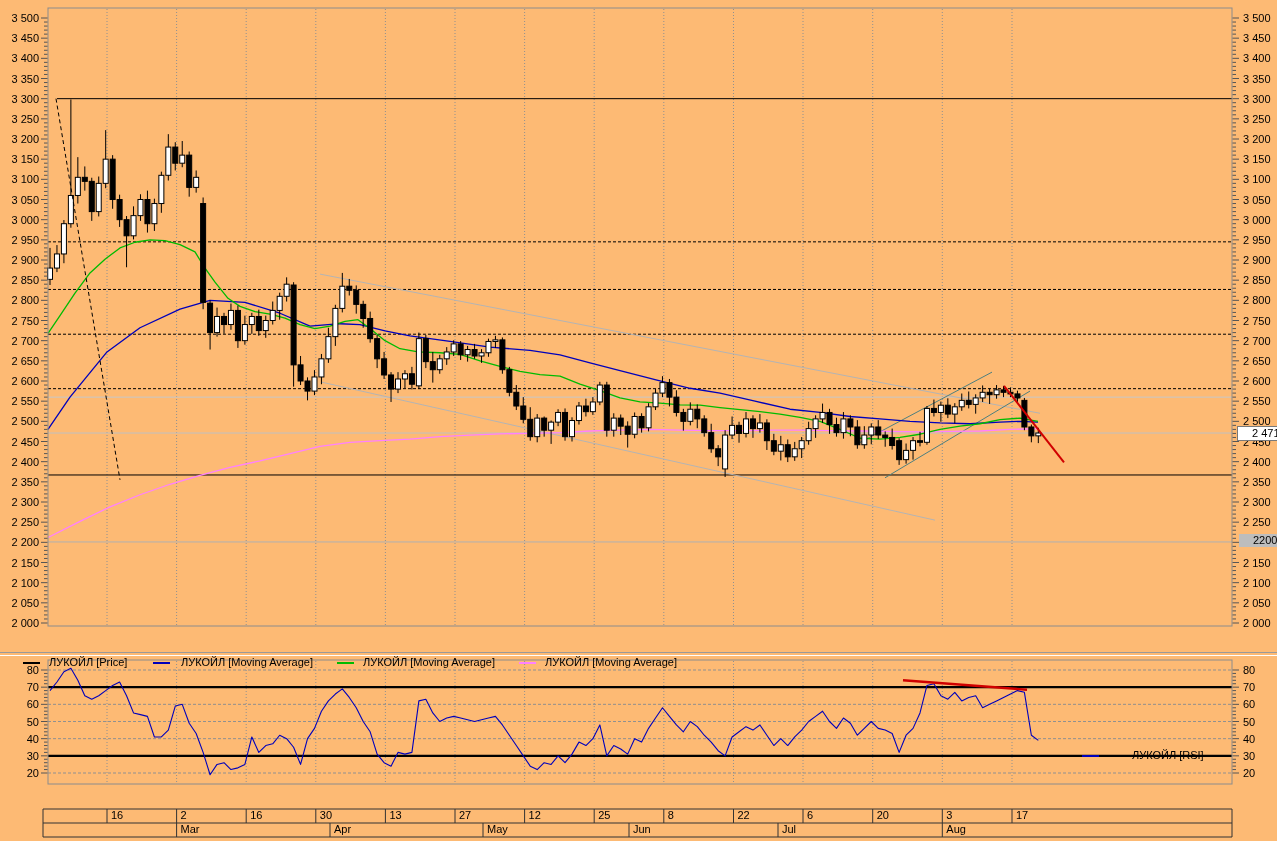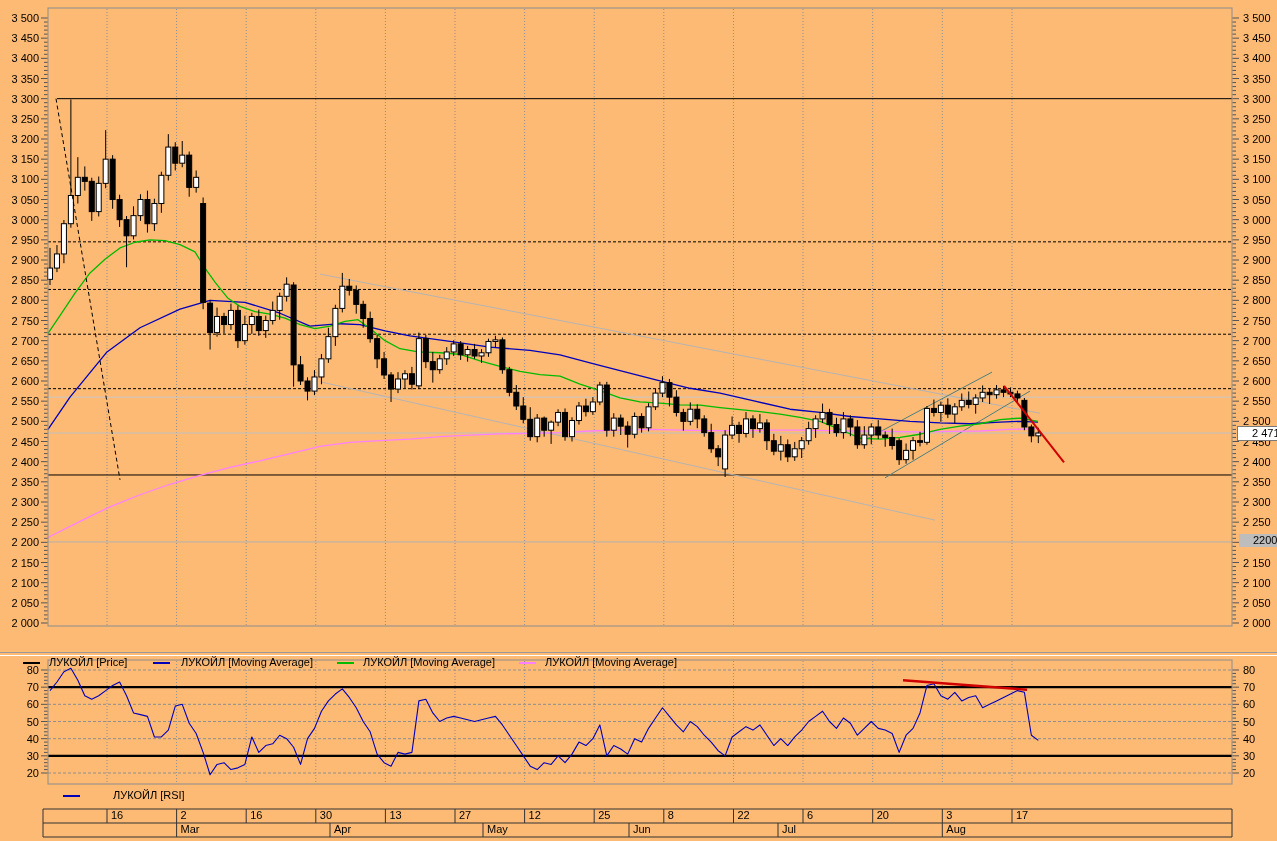--- a/index.html
+++ b/index.html
@@ -4,21 +4,21 @@
 <style>
   html,body{margin:0;padding:0;background:#fff;}
   .screen{position:relative;width:1277px;height:841px;background:#fdba74;overflow:hidden;
           font-family:"Liberation Sans",sans-serif;-webkit-font-smoothing:none;}
   svg{position:absolute;left:0;top:0;}
   svg text{font-family:"Liberation Sans",sans-serif;font-size:11px;fill:#000;}
   .legend-item{position:absolute;height:14px;}
   .lg-swatch{position:absolute;top:6px;width:17px;height:2px;}
   .lg-label{position:absolute;top:0;font-size:11px;color:#000;white-space:nowrap;}
   #main-legend{position:absolute;left:1px;top:632px;width:1234px;height:17px;margin-top:24px;}
-  #rsi-legend{position:absolute;left:0;top:789px;width:1019px;height:16px;}
+  #rsi-legend{position:absolute;left:0;top:749px;width:1019px;height:16px;text-align:right;}
   #divider{position:absolute;left:0;top:652px;width:1277px;height:2px;
            border-top:1px solid #9a9a9a;border-bottom:1px solid #ffffff;}
   .price-tag{position:absolute;font-size:11px;line-height:13px;padding:0 14px;white-space:nowrap;}
   #tag-current{left:1237px;top:426px;background:#ffffff;border:1px solid #7a7a7a;color:#000;}
   #tag-alert{left:1239px;top:534px;background:#bdbdbd;color:#000;}
 </style>
 </head>
 <body>
 
 <div class="screen">

